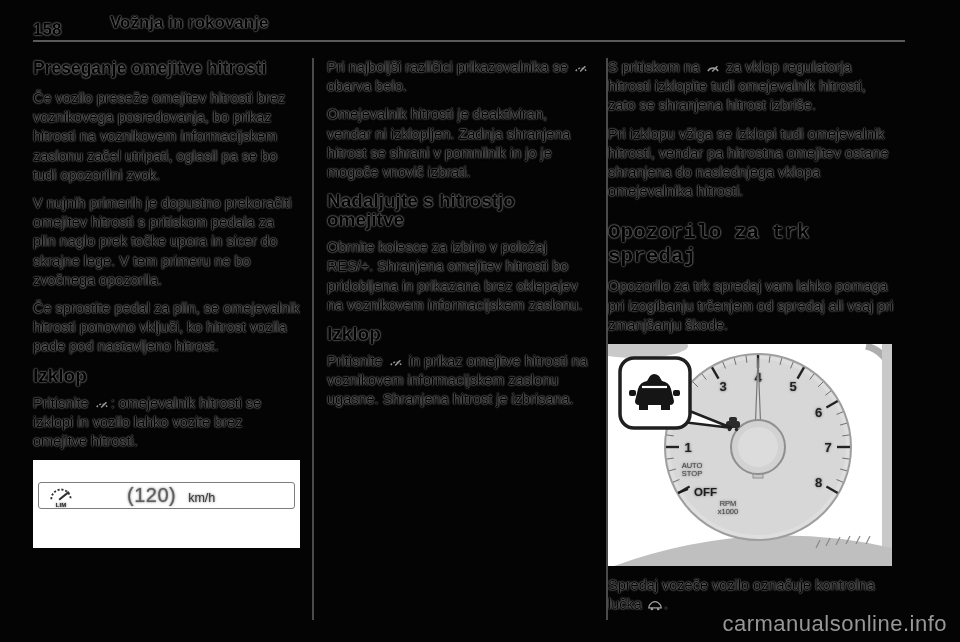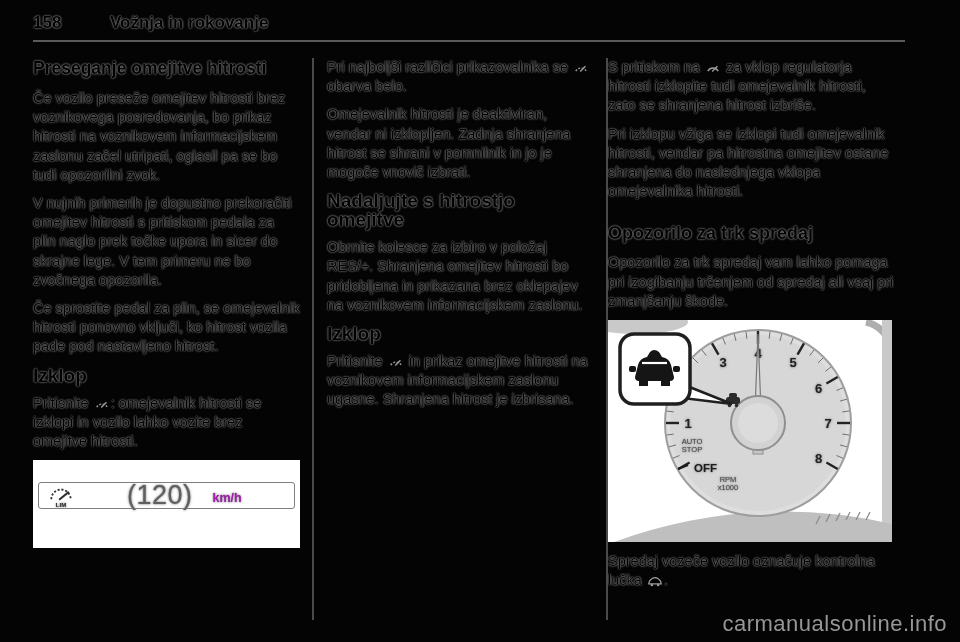--- a/index.html
+++ b/index.html
@@ -8,39 +8,39 @@
     background:#040404;
     font-family:"Liberation Sans", sans-serif;
     filter: blur(0.45px);
   }
   
   .halo {
     color:#000;
     text-shadow: 0 0 1px rgba(150,150,150,0.95), 0 0 2px rgba(150,150,150,0.85), 0 0 3px rgba(120,120,120,0.5);
   }
   .pg-header { position:absolute; top:13px; left:33px; width:872px; height:26px; font-weight:bold; font-size:17px; }
-  .pg-num { position:absolute; left:0; top:0; }
+  .pg-num { position:absolute; left:0; top:7px; }
   .pg-title { position:absolute; left:77px; top:0; }
   .pg-rule { position:absolute; top:40px; left:33px; width:872px; height:2px; background:#5a5a5a; }
   .vdiv { position:absolute; top:58px; height:562px; width:2px; background:#4a4a4a; }
   .col { position:absolute; top:58px; font-size:14.5px; line-height:19.2px; }
   .col p { margin:0 0 9px 0; }
   h2.sec { font-size:17.5px; line-height:21px; margin:0 0 10px 0; }
-  h2.big { font-size:18px; line-height:24px; margin:20px 0 8px 0; }
+  h2.big { font-size:21px; line-height:24px; margin:20px 0 8px 0;font-family:Liberation Mono, monospace; }
   h3.sub { font-size:19px; line-height:19px; margin:6px 0 9px 0; }
   .inline-icon { vertical-align:-2px; margin:0 1px; }
   
   .lim-image { position:relative; width:267px; height:88px; background:#fff; margin-top:4px; }
   .lim-display {
     position:absolute; left:5px; right:5px; top:22px; height:27px;
     border:1.5px solid #7e7e7e; border-radius:3px; background:#fff;
     display:flex; align-items:center; padding:0 8px; box-sizing:border-box;
   }
-  .lim-value { margin-left:52px; font-size:27px; color:#5f5f5f; letter-spacing:0.5px; }
-  .lim-unit { margin-left:20px; margin-top:6px; font-size:12.5px; color:#a21caf;font-weight:bold; }
+  .lim-value { margin-left:52px; font-size:20px; color:#5f5f5f; letter-spacing:0.5px; }
+  .lim-unit { margin-left:12px; margin-top:6px; font-size:12.5px; color:#404040; }
   
   .tacho-image { position:relative; width:284px; height:222px; background:#fff; margin:0 0 10px 0; }
   .gnum { font:bold 13px "Liberation Sans", sans-serif; fill:#222; text-anchor:middle; }
   .gsmall { font:7.5px "Liberation Sans", sans-serif; fill:#4a4a4a; text-anchor:middle; }
   .goff { font:bold 11.5px "Liberation Sans", sans-serif; fill:#1c1c1c; }
   .watermark {
     position:absolute; right:13px; bottom:5px;
     font-size:22px; letter-spacing:0.5px; color:#979797;
   }
 </style>

